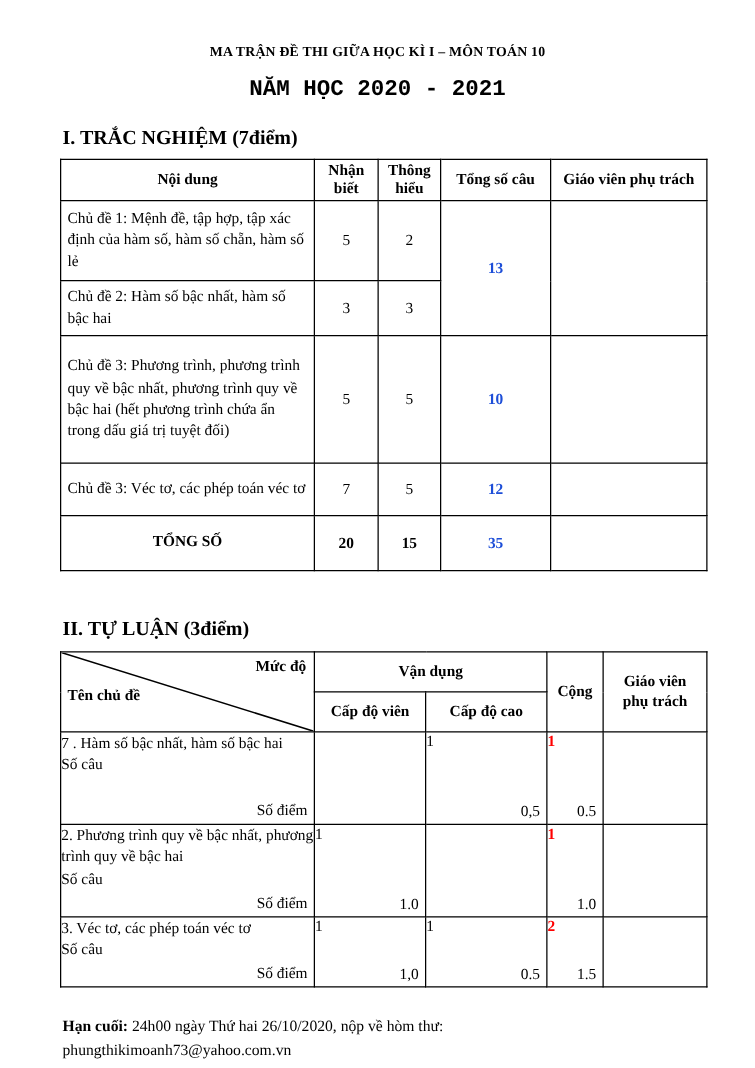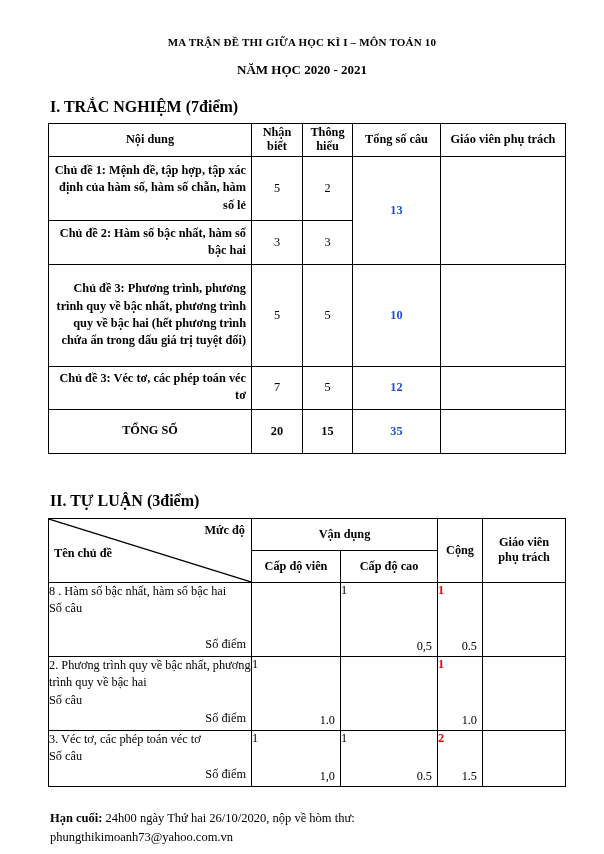--- a/index.html
+++ b/index.html
@@ -29,23 +29,24 @@
     text-align: center;
     font-weight: bold;
     font-size: 11px;
     letter-spacing: 0.2px;
     margin: 0;
     padding-top: 36px;
   }
   .title-sub {
     text-align: center;
     font-weight: bold;
-    font-size: 13px;
+    font-size: 18px;
     margin: 0;
     padding-top: 14px;
+    font-family: Liberation Mono, monospace;
   }
   .section-head {
     font-weight: bold;
     font-size: 16px;
     margin: 0;
     padding-left: 50px;
   }
   #sec1-head { padding-top: 20px; padding-bottom: 7px; }
   #sec2-head { padding-top: 0px; padding-bottom: 8px; }
 
@@ -71,22 +72,22 @@
   #table-tracnghiem .c-tongso { width: 88px; }
   #table-tracnghiem .c-giaovien { width: 125px; }
 
   #table-tracnghiem thead td {
     text-align: center;
     font-weight: bold;
     height: 32px;
     line-height: 1.12;
   }
   #table-tracnghiem tbody td.topic {
-    font-weight: bold;
-    text-align: right;
+    font-weight: normal;
+    text-align: left;
     padding: 3px 5px 4px 5px;
     line-height: 1.42;
   }
   #table-tracnghiem tbody td.num {
     text-align: center;
   }
   #table-tracnghiem tbody td.total {
     text-align: center;
     color: #1d4ed8;
     font-weight: bold;
@@ -285,21 +286,21 @@
       </tr>
       <tr>
         <td style="height:31px;">Cấp độ viên</td>
         <td style="height:31px;">Cấp độ cao</td>
       </tr>
     </thead>
     <tbody>
 
       <tr style="height:74px;">
         <td class="cell-topic">
-          <span>8 . Hàm số bậc nhất, hàm số bậc hai</span>
+          <span>7 . Hàm số bậc nhất, hàm số bậc hai</span>
           <span class="socau">Số câu</span>
           <span class="sodiem">Số điểm</span>
         </td>
         <td class="cell-val">
           <span class="v-top"></span>
           <span class="v-bot"></span>
         </td>
         <td class="cell-val">
           <span class="v-top">1</span>
           <span class="v-bot">0,5</span>

